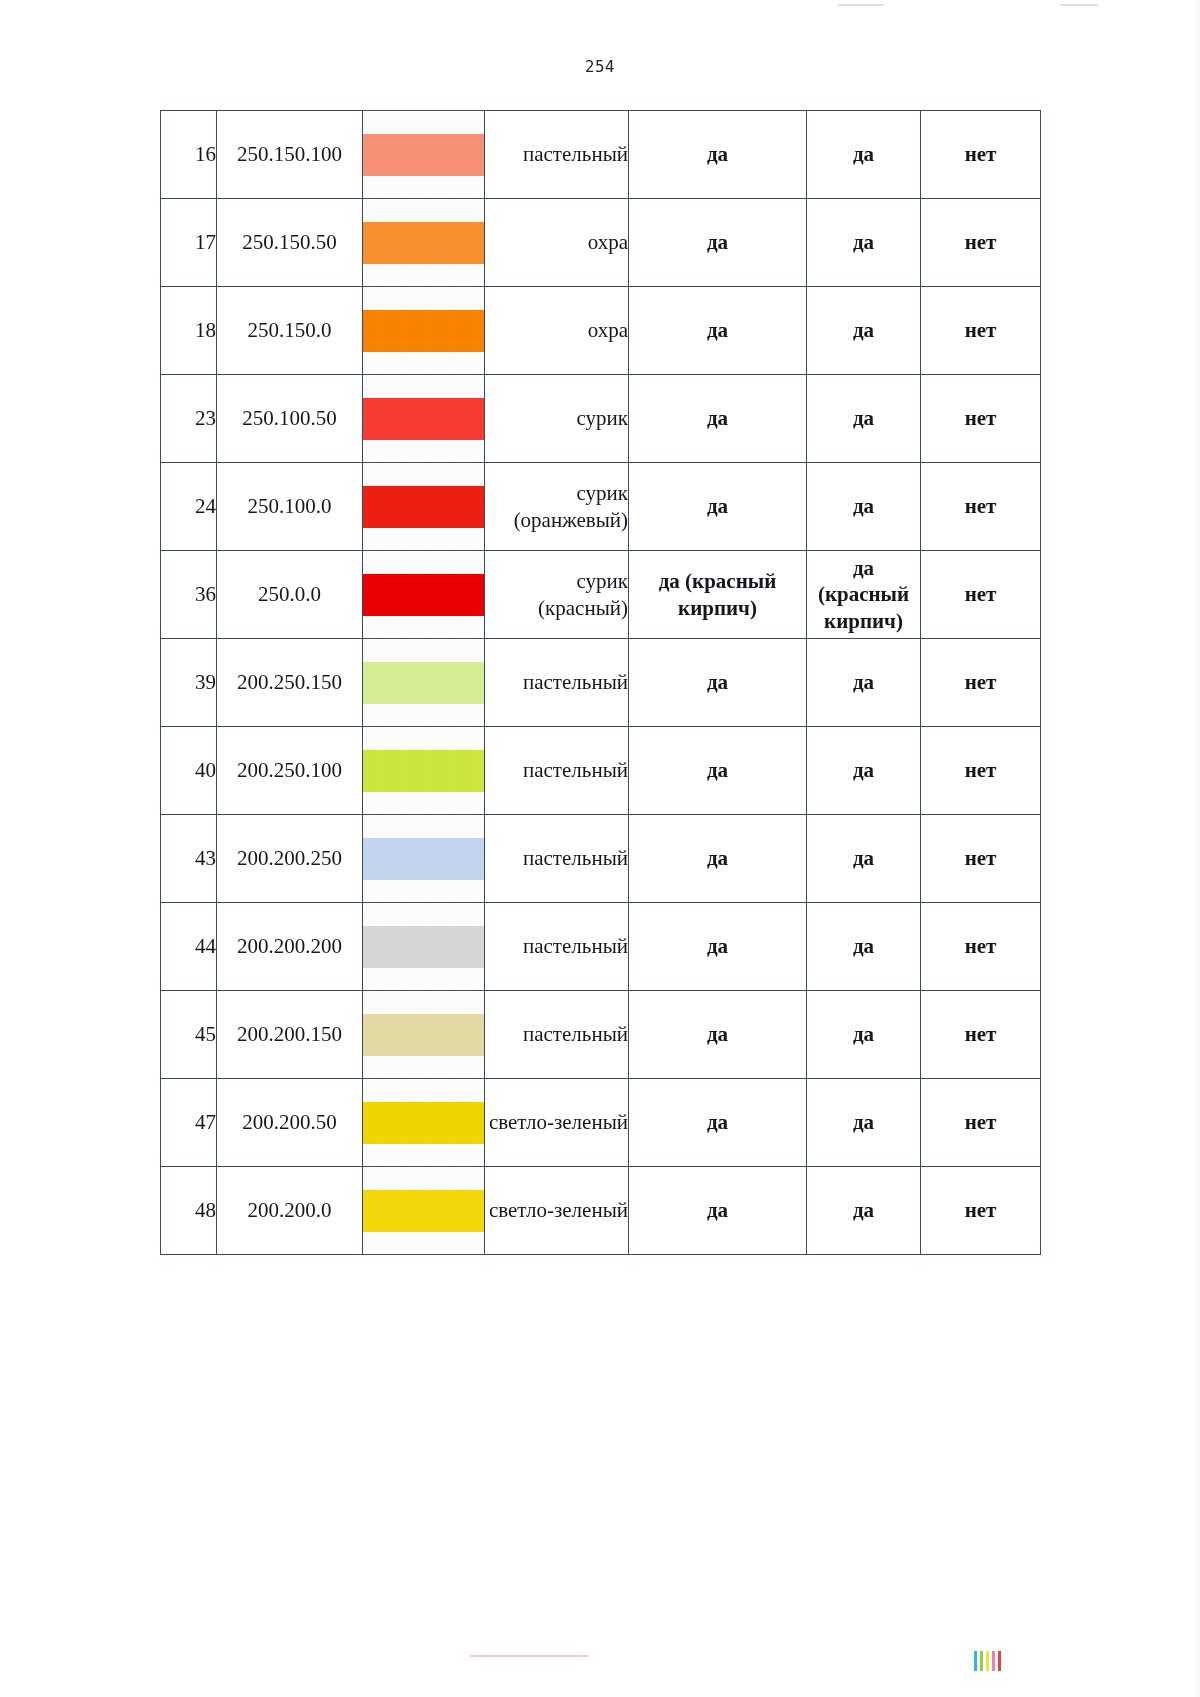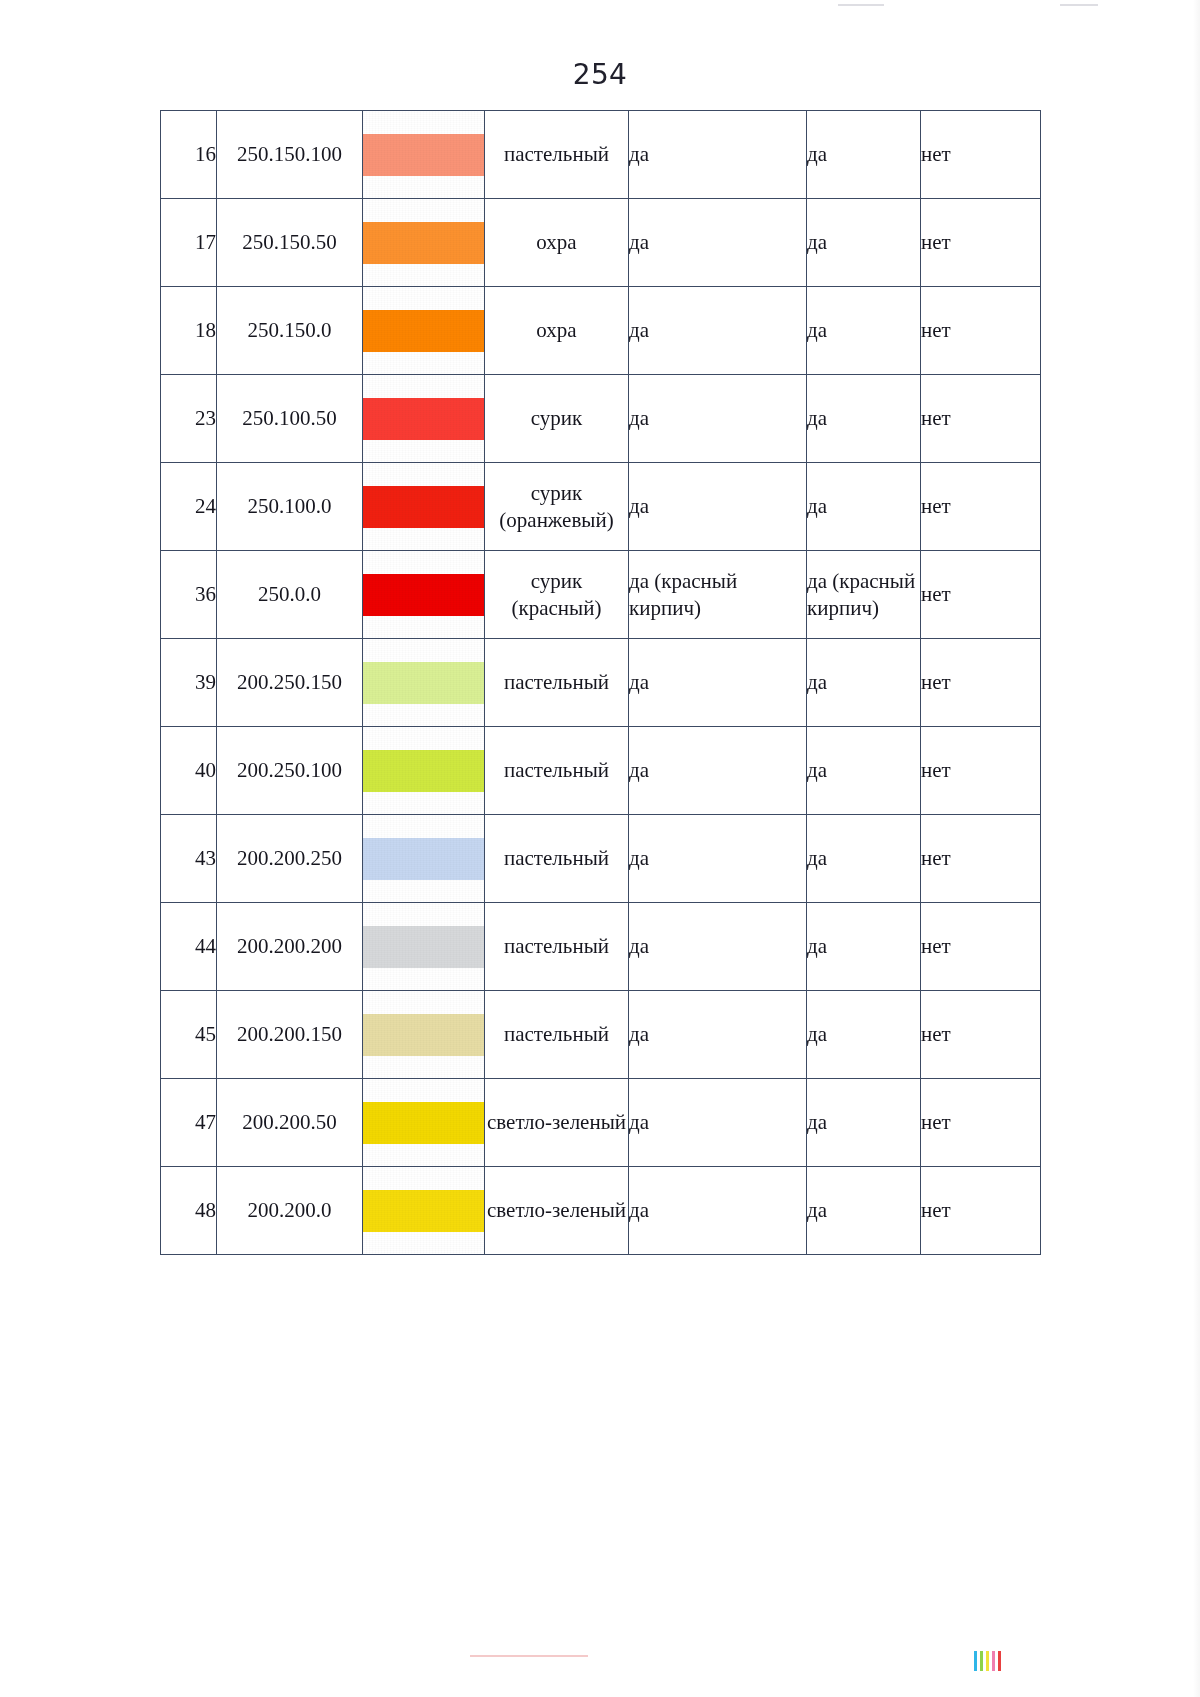--- a/index.html
+++ b/index.html
@@ -21,21 +21,21 @@
   }
   .scan-top-mark.a{left:838px; width:46px;}
   .scan-top-mark.b{left:1060px; width:38px;}
 
   
   .folio{
     position:absolute;
     top:58px; left:0; right:0;
     text-align:center;
     font-family:"DejaVu Sans","Liberation Sans",sans-serif;
-    font-size:28px;
+    font-size:15px;
     letter-spacing:.4px;
     color:#20202c;
   }
 
   
   .sheet{
     position:absolute;
     left:160px; top:110px;
     width:880px;
   }
@@ -57,22 +57,22 @@
   col.c-num    {width:56px;}
   col.c-rgb    {width:146px;}
   col.c-swatch {width:122px;}
   col.c-name   {width:144px;}
   col.c-q1     {width:178px;}
   col.c-q2     {width:114px;}
   col.c-q3     {width:120px;}
 
   td.num{ text-align:right; }
   td.rgb{ text-align:center; padding-left:14px; }
-  td.name{ text-align:center; padding-left:11px;margin-top:34px; }
-  td.q{ text-align:left; }
+  td.name{ text-align:right; padding-left:11px;margin-top:34px; }
+  td.q{ text-align:center;font-weight:bold; }
 
   
   td.swatch{ padding:0; position:relative; }
   .chip{
     display:block;
     width:100%;
     height:100%;
     min-height:42px;
   }
   

